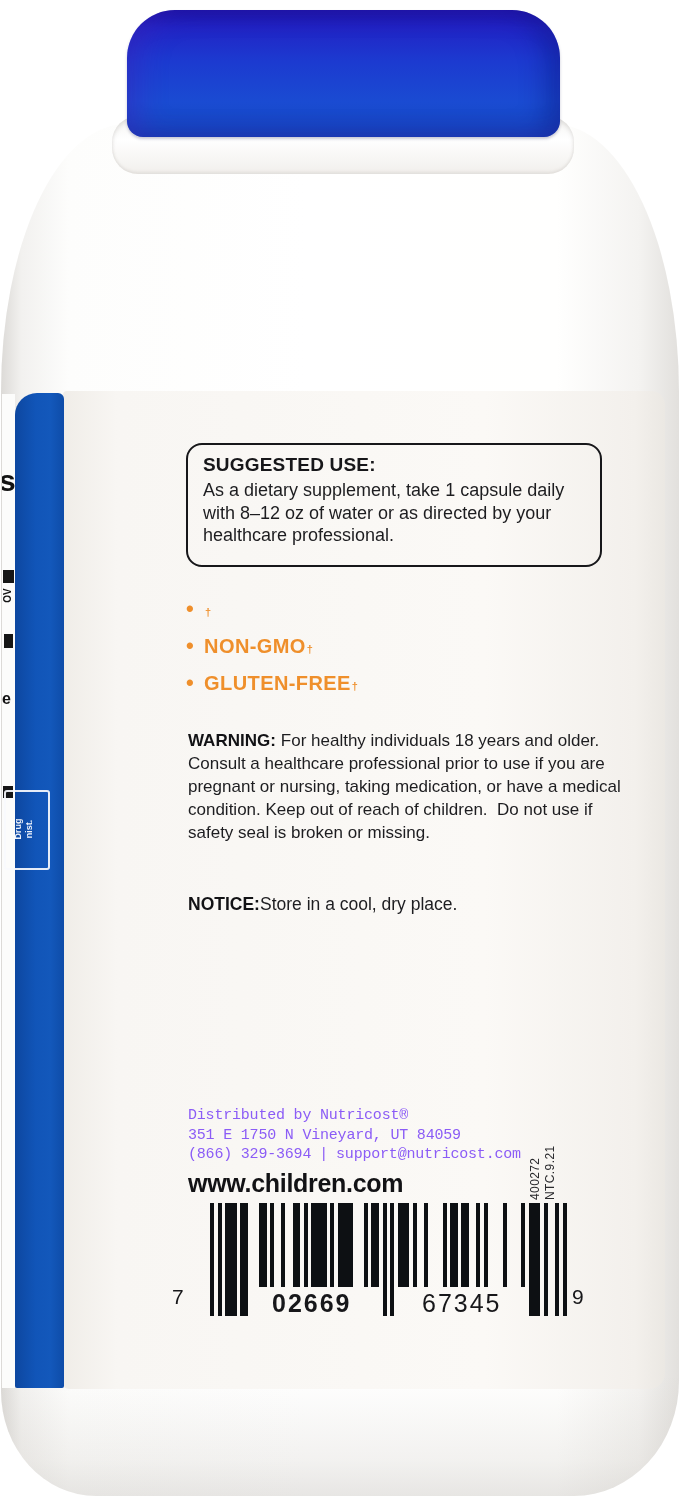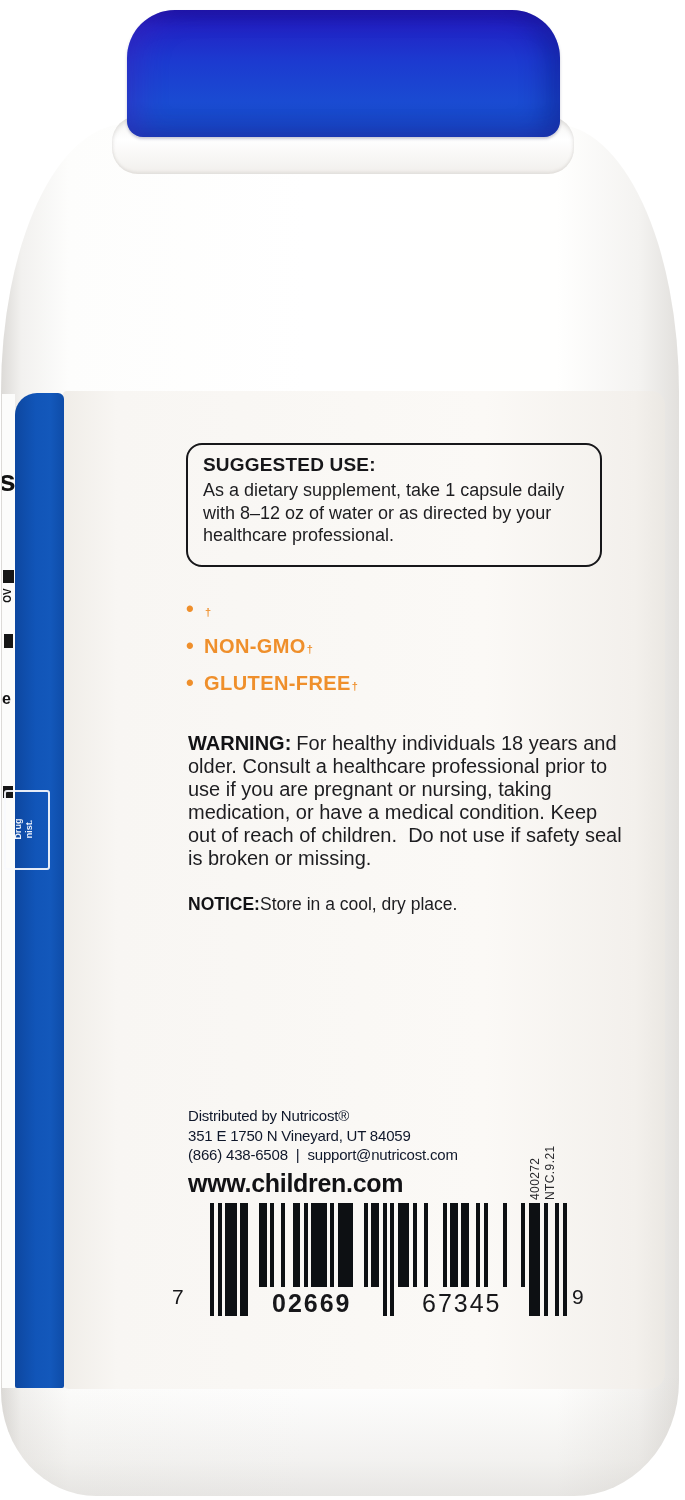--- a/index.html
+++ b/index.html
@@ -46,29 +46,29 @@
   .sug-body{margin-top:3px;font-size:18px;line-height:22.5px;color:#1d1d20;width:398px;}
 
   
   .features{left:186px;top:596px;width:360px;}
   .feature{display:flex;align-items:baseline;height:37px;color:#ef8f2b;font-weight:bold;
     font-size:20px;letter-spacing:0.4px;}
   .dot{font-size:22px;margin-right:10px;}
   .feature sup{font-size:11px;margin-left:1px;}
 
   
-  .warning{left:188px;top:712px;width:434px;font-size:20px;line-height:23px;color:#1d1d20;}
+  .warning{left:188px;top:712px;width:434px;font-size:17px;line-height:23px;color:#1d1d20;}
   .warning b,.notice b{color:#121215;}
   .warning .txt{white-space:pre-wrap;}
   .notice{left:188px;top:876px;width:434px;font-size:17.5px;color:#1d1d20;}
   .warning b{margin-right:5px;} .notice b{}
 
   
   .dist{left:188px;top:1106px;width:360px;font-size:15px;line-height:19.5px;
-    letter-spacing:-0.2px;color:#0f172a;}
+    letter-spacing:-0.2px;color:#8b5cf6;font-family:Liberation Mono, monospace;}
   .dist .sep{margin:0 8px;}
   .website{left:188px;top:1169px;font-size:25px;font-weight:bold;letter-spacing:-0.3px;color:#121215;}
   .vc-inner{position:absolute;left:462px;top:1128px;width:72px;height:32px;
     transform:rotate(-90deg) translate(-20px,46px);transform-origin:center;
     font-size:12px;line-height:15px;letter-spacing:0.4px;color:#2a2a2d;text-align:left;}
 
   
   .barcode{left:210px;top:1203px;width:357px;height:130px;}
   .barcode-bars{position:absolute;left:0;top:0;width:357px;height:115px;}
   .bc-num{position:absolute;color:#17171a;font-size:25px;letter-spacing:2px;}
@@ -127,21 +127,21 @@
   </div>
 
   <p class="abs warning"><b>WARNING:</b><span class="txt">For healthy individuals 18 years and older. Consult a healthcare professional prior to use if you are pregnant or nursing, taking medication, or have a medical condition. Keep out of reach of children.  Do not use if safety seal is broken or missing.</span></p>
 
   <p class="abs notice"><b>NOTICE:</b><span>Store in a cool, dry place.</span></p>
 
   <div class="abs dist">
     <div>Distributed by Nutricost®</div>
     <div>351 E 1750 N Vineyard, UT 84059</div>
     <div>
-      <span>(866) 438-6508</span><span class="sep">|</span><span>support@nutricost.com</span>
+      <span>(866) 329-3694</span><span class="sep">|</span><span>support@nutricost.com</span>
     </div>
   </div>
   <div class="abs website">www.children.com</div>
 
   <div class="vc-inner">
     <div>400272</div>
     <div>NTC.9.21</div>
   </div>
 
   <div class="abs barcode">

